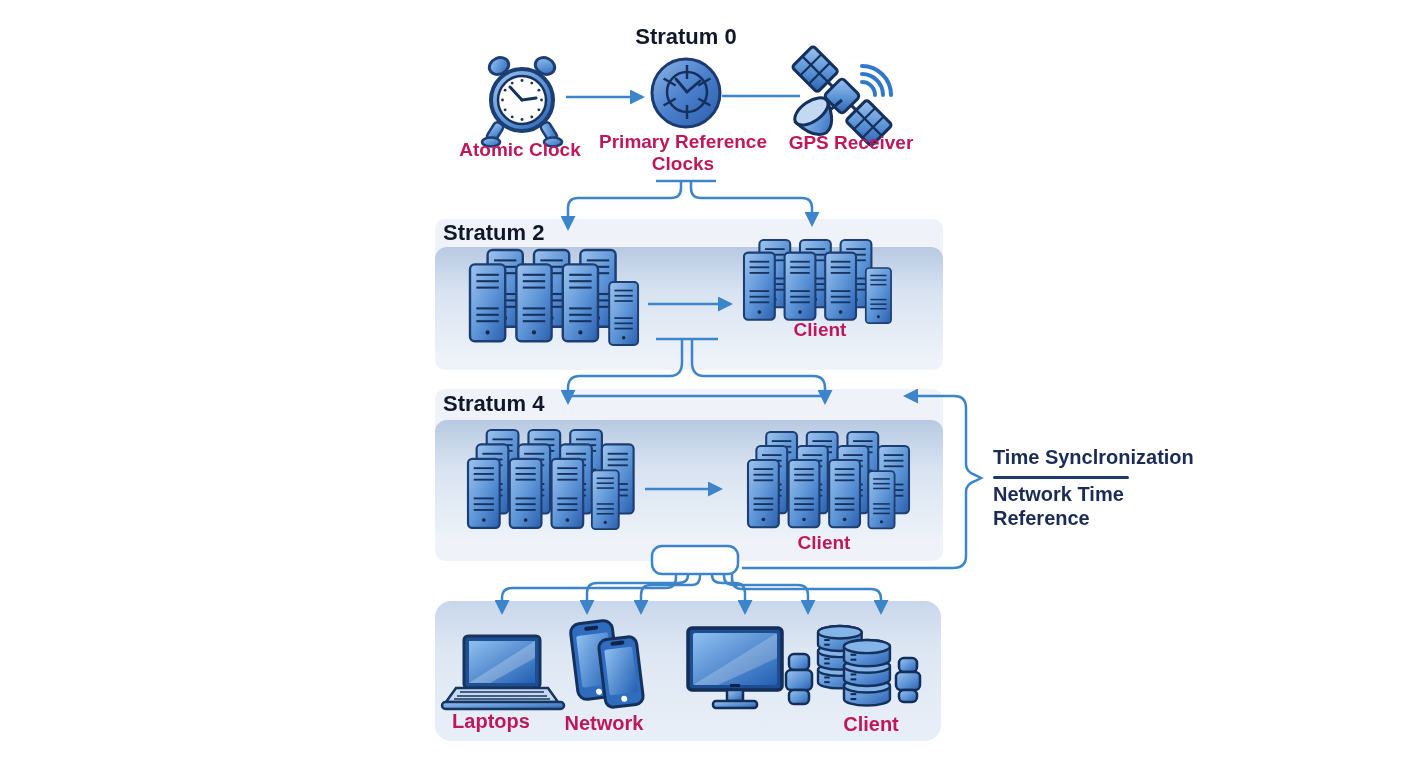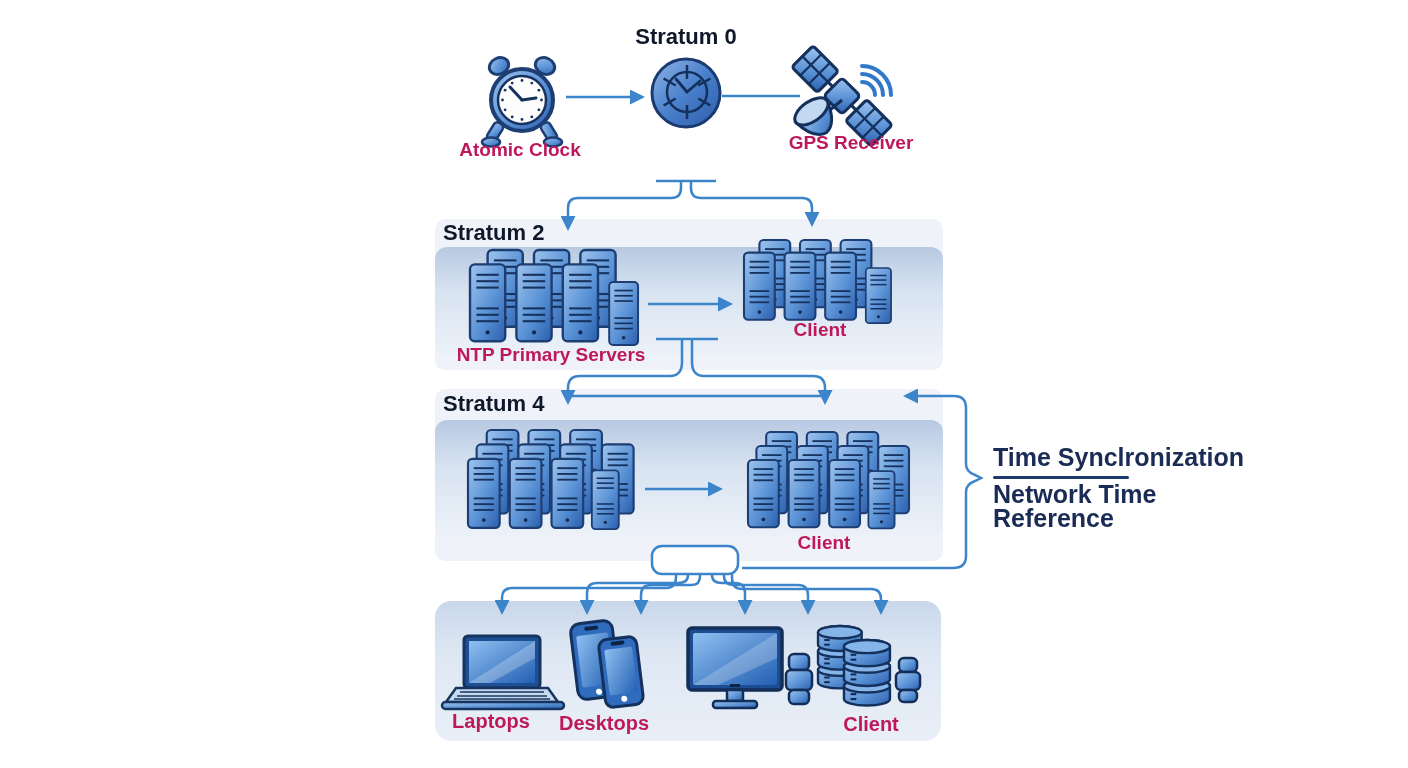--- a/index.html
+++ b/index.html
@@ -2,21 +2,21 @@
 <html><head>
 <meta charset="utf-8">
 <style>
   html,body{margin:0;padding:0;background:#ffffff;}
   #canvas{
     position:relative;width:1408px;height:768px;background:#ffffff;overflow:hidden;
     font-family:"Liberation Sans","DejaVu Sans",sans-serif;color:#17254e;
   }
   .lbl{position:absolute;text-align:center;font-size:19px;font-weight:600;color:#be185d;line-height:22px;}
   .title{position:absolute;font-size:22px;font-weight:700;color:#0f172a;}
-  .ann{position:absolute;font-size:25px;font-weight:600;color:#1a2b55;text-align:left;line-height:24px;}
+  .ann{position:absolute;font-size:20px;font-weight:600;color:#1a2b55;text-align:left;line-height:24px;}
   .underline{position:absolute;background:#1d3a6b;height:3px;border-radius:2px;}
   svg{position:absolute;left:0;top:0;}
 </style>
 </head>
 <body>
 
 <div id="canvas">
 
   <svg width="1408" height="768" viewBox="0 0 1408 768">
     <defs>
@@ -274,31 +274,31 @@
       <g transform="translate(896,658)">
         <rect x="3" y="0" width="18" height="14" rx="5" fill="url(#gTower)" stroke="#132e58" stroke-width="2.5"></rect>
         <rect x="0" y="14" width="24" height="18" rx="5" fill="url(#gTower)" stroke="#132e58" stroke-width="2.5"></rect>
         <rect x="3" y="32" width="18" height="12" rx="5" fill="url(#gTower)" stroke="#132e58" stroke-width="2.5"></rect>
       </g>
     </g>
   </svg>
 
   <div class="title" style="left:586px;top:24px;width:200px;text-align:center;position:absolute;">Stratum 0</div>
   <div class="lbl" style="left:430px;top:139px;width:180px;">Atomic Clock</div>
+  <div class="lbl" style="left:593px;top:131px;width:180px;">Primary Reference Clocks</div>
   <div class="lbl" style="left:761px;top:132px;width:180px;">GPS Receiver</div>
 
   <div class="title" style="left:443px;top:220px;">Stratum 2</div>
-  <div class="lbl" style="left:441px;top:344px;width:220px;">NTP Primary Servers</div>
   <div class="lbl" style="left:720px;top:319px;width:200px;">Client</div>
 
   <div class="title" style="left:443px;top:391px;">Stratum 4</div>
   <div class="lbl" style="left:724px;top:532px;width:200px;">Client</div>
 
   <div class="ann" style="left:993px;top:445px;">Time Synclronization</div>
   <div class="underline" style="left:993px;top:476px;width:136px;"></div>
   <div class="ann" style="left:993px;top:482px;">Network Time</div>
   <div class="ann" style="left:993px;top:506px;">Reference</div>
 
   <div class="lbl" style="left:411px;top:710px;width:160px;font-size:20px;">Laptops</div>
-  <div class="lbl" style="left:524px;top:712px;width:160px;font-size:20px;">Desktops</div>
+  <div class="lbl" style="left:524px;top:712px;width:160px;font-size:20px;">Network</div>
   <div class="lbl" style="left:791px;top:713px;width:160px;font-size:20px;">Client</div>
 
 </div>
 
 </body></html>

